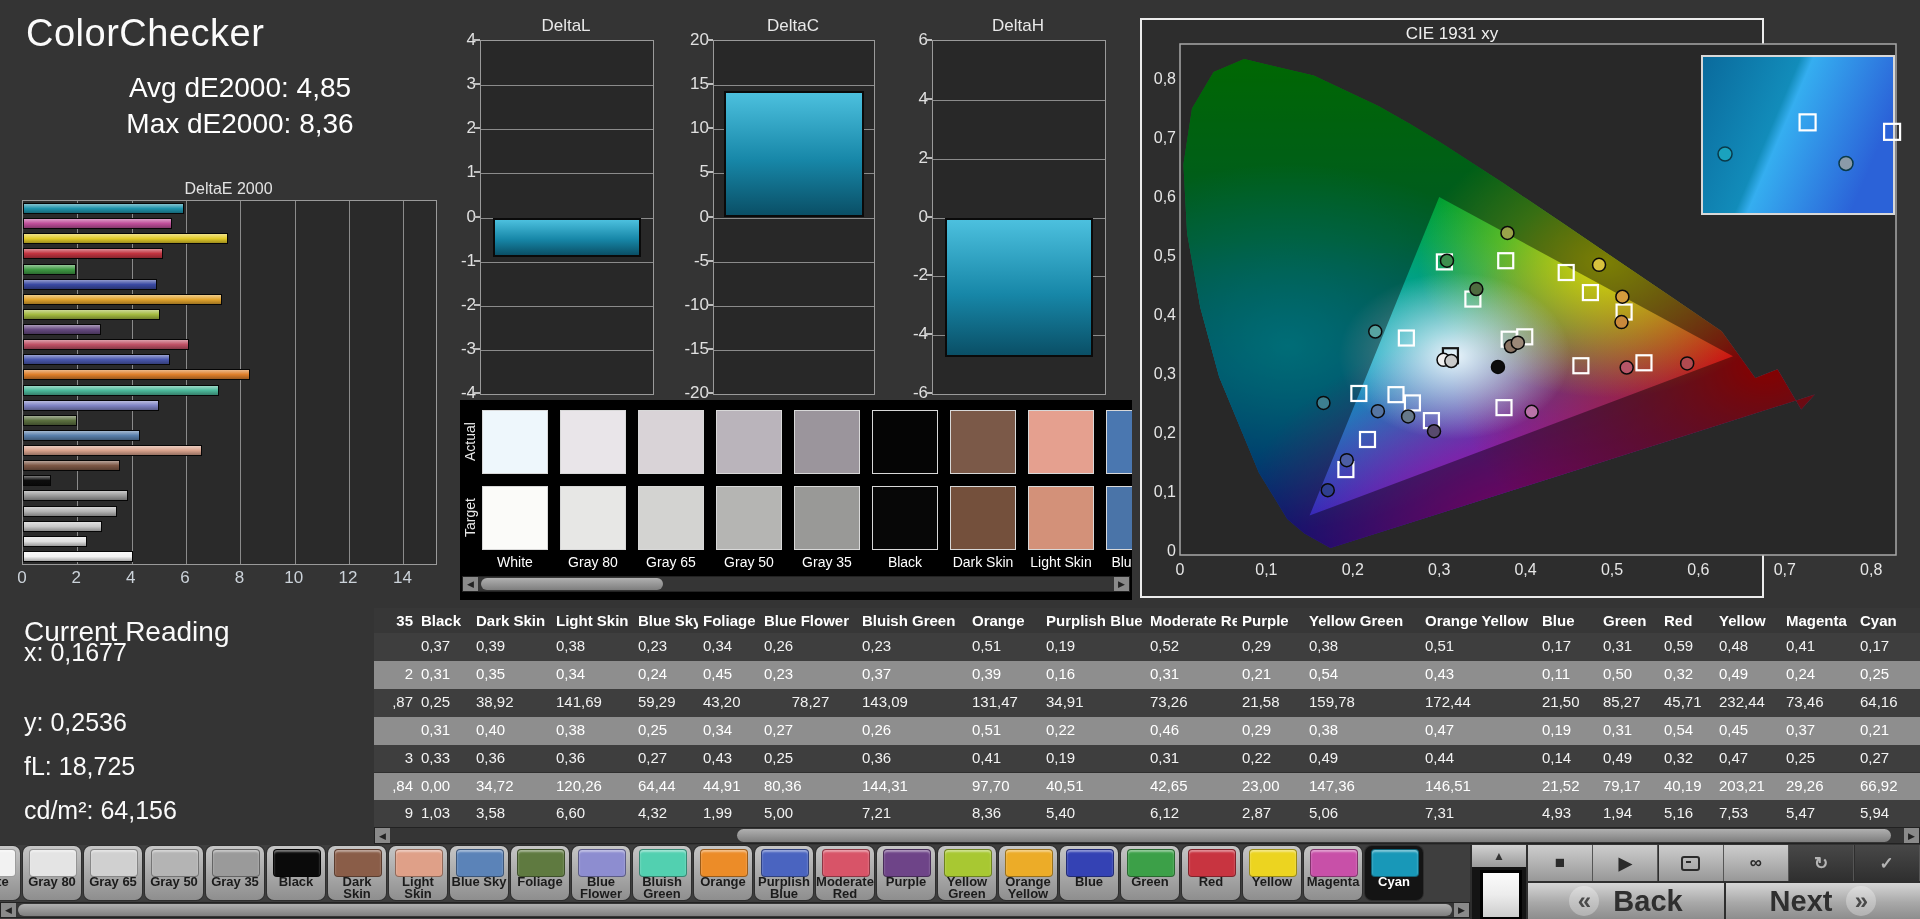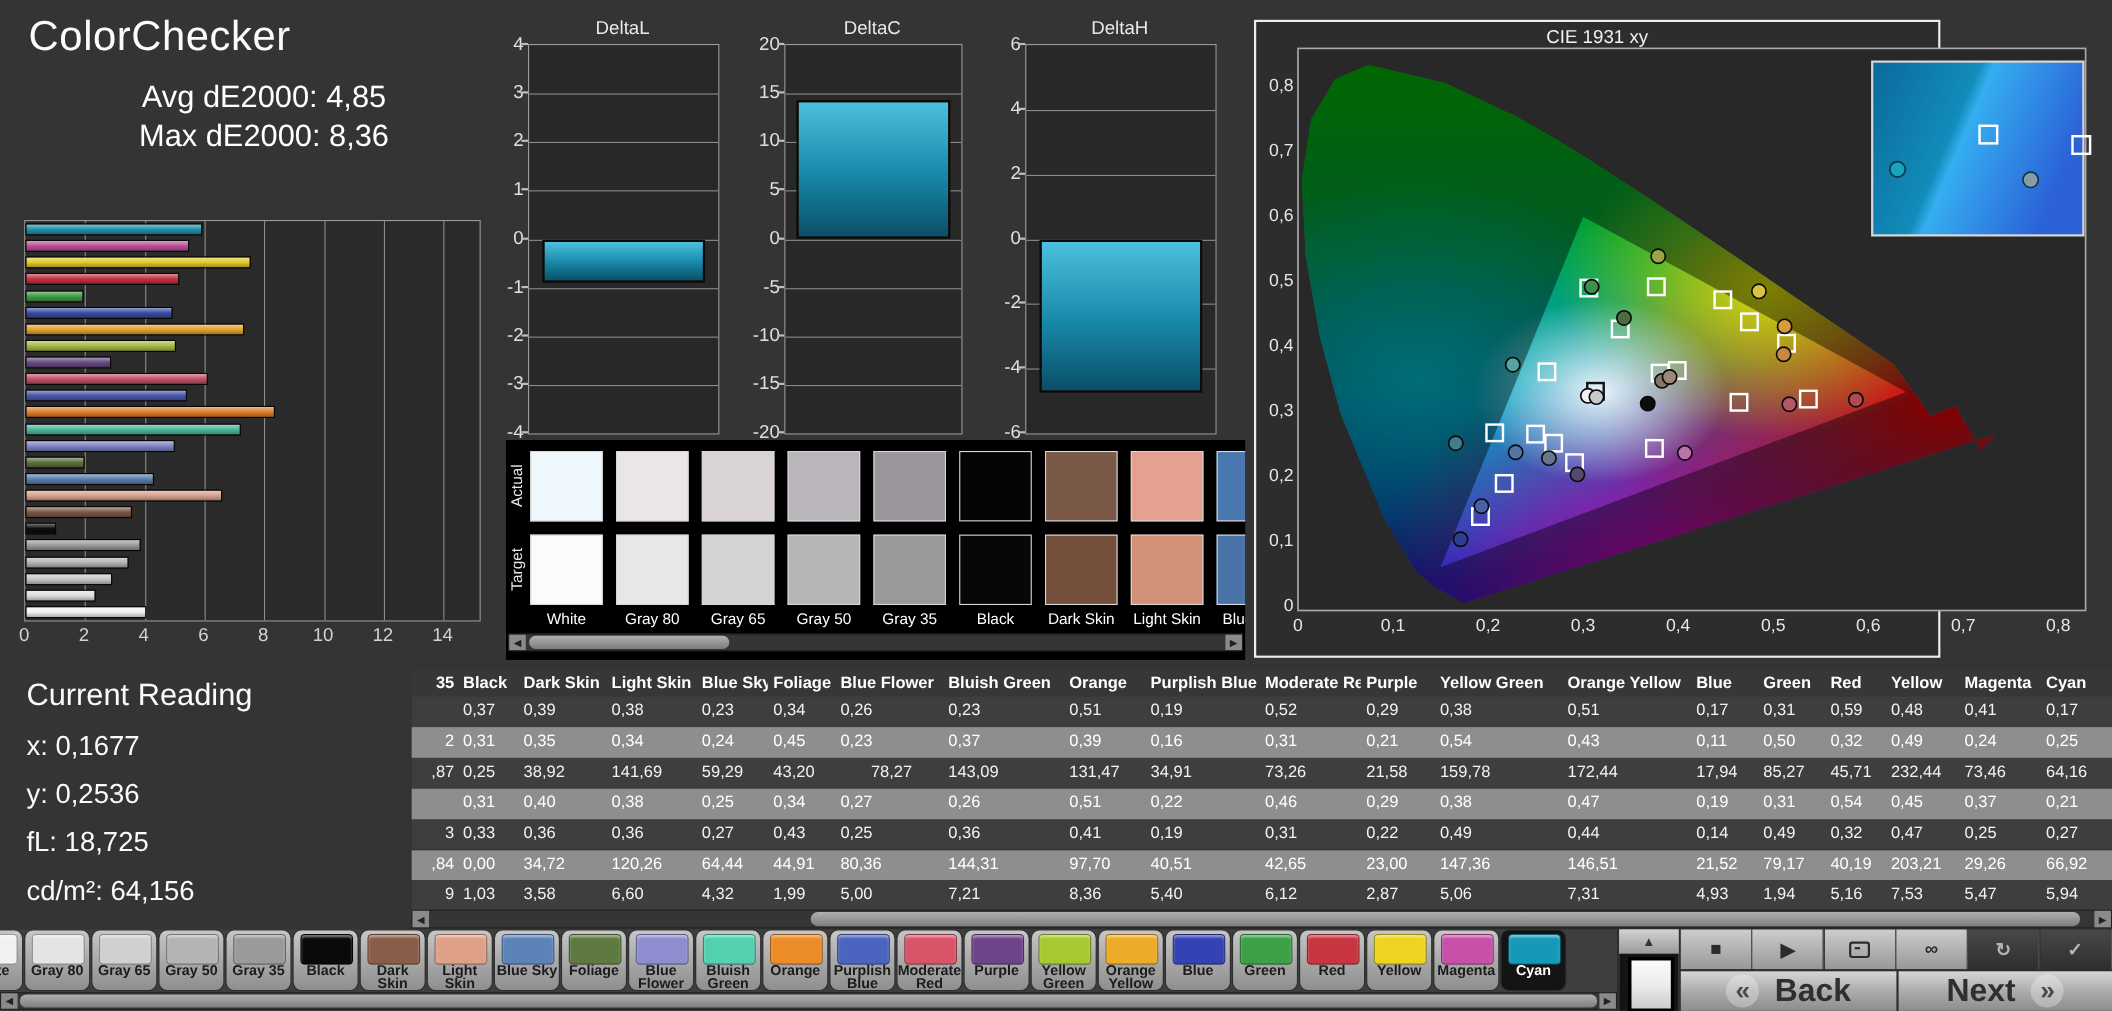--- a/index.html
+++ b/index.html
@@ -89,20 +89,21 @@
 </style>
 </head>
 <body>
 
 <div class="app">
 
   <div class="abs" id="page-title">ColorChecker</div>
   <div class="abs summary-line" style="top:72px;">Avg dE2000: 4,85</div>
   <div class="abs summary-line" style="top:108px;">Max dE2000: 8,36</div>
 
+  <div class="abs" id="deltaE-title">DeltaE 2000</div>
   <div class="abs" id="deltaE-plot">
       <div class="vgrid" style="left: 54.3421px;"></div>
       <div class="vgrid" style="left: 108.684px;"></div>
       <div class="vgrid" style="left: 163.026px;"></div>
       <div class="vgrid" style="left: 217.368px;"></div>
       <div class="vgrid" style="left: 271.711px;"></div>
       <div class="vgrid" style="left: 326.053px;"></div>
       <div class="vgrid" style="left: 380.395px;"></div>
       <div class="hbar" style="top: 2px; left: 0px; width: 161.396px; background: linear-gradient(rgb(132, 196, 209) 0%, rgb(31, 147, 172) 50%, rgb(22, 103, 120) 100%);"></div>
       <div class="hbar" style="top: 17.125px; left: 0px; width: 148.626px; background: linear-gradient(rgb(220, 158, 199) 0%, rgb(191, 79, 154) 50%, rgb(134, 55, 108) 100%);"></div>
@@ -134,21 +135,21 @@
       <div class="xtick" style="left: 54.3421px;">2</div>
       <div class="xtick" style="left: 108.684px;">4</div>
       <div class="xtick" style="left: 163.026px;">6</div>
       <div class="xtick" style="left: 217.368px;">8</div>
       <div class="xtick" style="left: 271.711px;">10</div>
       <div class="xtick" style="left: 326.053px;">12</div>
       <div class="xtick" style="left: 380.395px;">14</div>
     </div>
 
   <div class="abs" id="cr-title">Current Reading</div>
-  <div class="abs cr-line" style="top:664px;">x: 0,1677</div>
+  <div class="abs cr-line" style="top:638px;">x: 0,1677</div>
   <div class="abs cr-line" style="top:708px;">y: 0,2536</div>
   <div class="abs cr-line" style="top:752px;">fL: 18,725</div>
   <div class="abs cr-line" style="top:796px;">cd/m²: 64,156</div>
 
   <div class="abs" id="mini-charts" style="left:0;top:0;">
       <div class="abs mini-title" style="left: 566px;">DeltaL</div>
       <div class="abs mini-plot" style="left: 480px; width: 172px;">
         <div class="hgrid" style="top: 44.125px;"></div>
         <div class="hgrid" style="top: 88.25px;"></div>
         <div class="hgrid" style="top: 132.375px;"></div>
@@ -477,21 +478,21 @@
         <div class="td" style="width: 65px;">59,29</div>
         <div class="td" style="width: 61px;">43,20</div>
         <div class="td" style="width: 98px; text-align: center;">78,27</div>
         <div class="td" style="width: 110px;">143,09</div>
         <div class="td" style="width: 74px;">131,47</div>
         <div class="td" style="width: 104px;">34,91</div>
         <div class="td" style="width: 92px;">73,26</div>
         <div class="td" style="width: 67px;">21,58</div>
         <div class="td" style="width: 116px;">159,78</div>
         <div class="td" style="width: 117px;">172,44</div>
-        <div class="td" style="width: 61px;">17,94</div>
+        <div class="td" style="width: 61px;">21,50</div>
         <div class="td" style="width: 61px;">85,27</div>
         <div class="td" style="width: 55px;">45,71</div>
         <div class="td" style="width: 67px;">232,44</div>
         <div class="td" style="width: 74px;">73,46</div>
         <div class="td" style="width: 65px;">64,16</div>
       </div>
       <div class="tr row-light" style="top: 108.7px; height: 27.9px;">
         <div class="td" style="width: 42px; text-align: right; padding-right: 3px;"></div>
         <div class="td" style="width: 55px;">0,31</div>
         <div class="td" style="width: 80px;">0,40</div>

